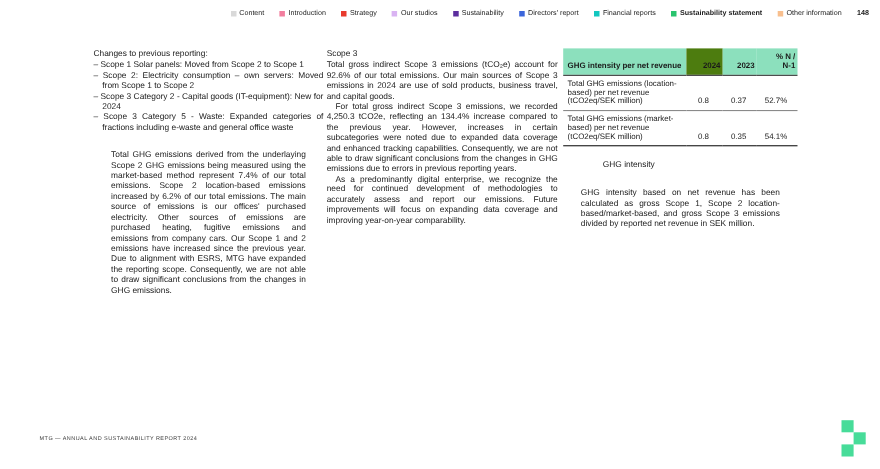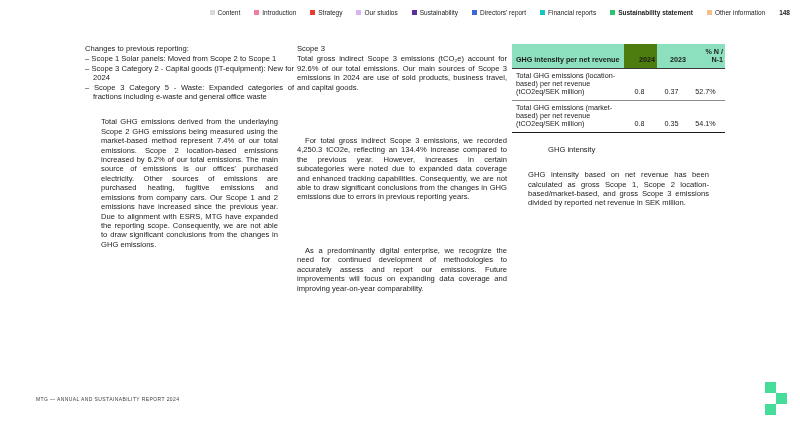--- a/index.html
+++ b/index.html
@@ -28,21 +28,21 @@
   .col-right{left:512px;width:213px;}
   .h{font-weight:normal;margin:0 0 1px 0;}
   .body-text{margin:16px;text-align:justify;}
   .list{margin:0;}
   .list-item{
     padding-left:8px;text-indent:-8px;
     text-align:justify;margin:0;
   }
   .section-gap{margin-top:10px;}
   .para{margin:0;text-align:justify;}
-  .para.indent{text-indent:8px;margin-top:44px;}
+  .para.indent{text-indent:8px;}
   
   table{border-collapse:collapse;width:213px;font-size:7.2px;line-height:1.16;table-layout:fixed;}
   th,td{padding:0;}
   thead th{
     font-weight:bold;vertical-align:bottom;text-align:right;
     padding:4px 2px 3px 0;
     border-bottom:1px solid #3a3a3a;
   }
   thead th.c1{text-align:left;padding-left:4px;}
   thead th.c4{padding-right:2px;}
@@ -105,20 +105,21 @@
     <span class="sq" style="background: rgb(248, 191, 142);"></span>
     <span class="nav-label">Other information</span>
   </div>
   <span class="page-num">148</span>
 </div>
 
 <div class="col col-left">
   <p class="h">Changes to previous reporting:</p>
   <div class="list">
     <p class="list-item">– Scope 1 Solar panels: Moved from Scope 2 to Scope 1</p>
+    <p class="list-item">– Scope 2: Electricity consumption – own servers: Moved from Scope 1 to Scope 2</p>
     <p class="list-item">– Scope 3 Category 2 - Capital goods (IT-equipment): New for 2024</p>
     <p class="list-item">– Scope 3 Category 5 - Waste: Expanded categories of fractions including e-waste and general office waste</p>
   </div>
   <p class="body-text">Total GHG emissions derived from the underlaying Scope 2 GHG emissions being measured using the market-based method represent 7.4% of our total emissions. Scope 2 location-based emissions increased by 6.2% of our total emissions. The main source of emissions is our offices' purchased electricity. Other sources of emissions are purchased heating, fugitive emissions and emissions from company cars. Our Scope 1 and 2 emissions have increased since the previous year. Due to alignment with ESRS, MTG have expanded the reporting scope. Consequently, we are not able to draw significant conclusions from the changes in GHG emissions.</p>
 </div>
 
 <div class="col col-mid">
   <p class="h">Scope 3</p>
   <p class="para">Total gross indirect Scope 3 emissions (tCO₂e) account for 92.6% of our total emissions. Our main sources of Scope 3 emissions in 2024 are use of sold products, business travel, and capital goods.</p>
   <p class="para indent">For total gross indirect Scope 3 emissions, we recorded 4,250.3 tCO2e, reflecting an 134.4% increase compared to the previous year. However, increases in certain subcategories were noted due to expanded data coverage and enhanced tracking capabilities. Consequently, we are not able to draw significant conclusions from the changes in GHG emissions due to errors in previous reporting years.</p>

